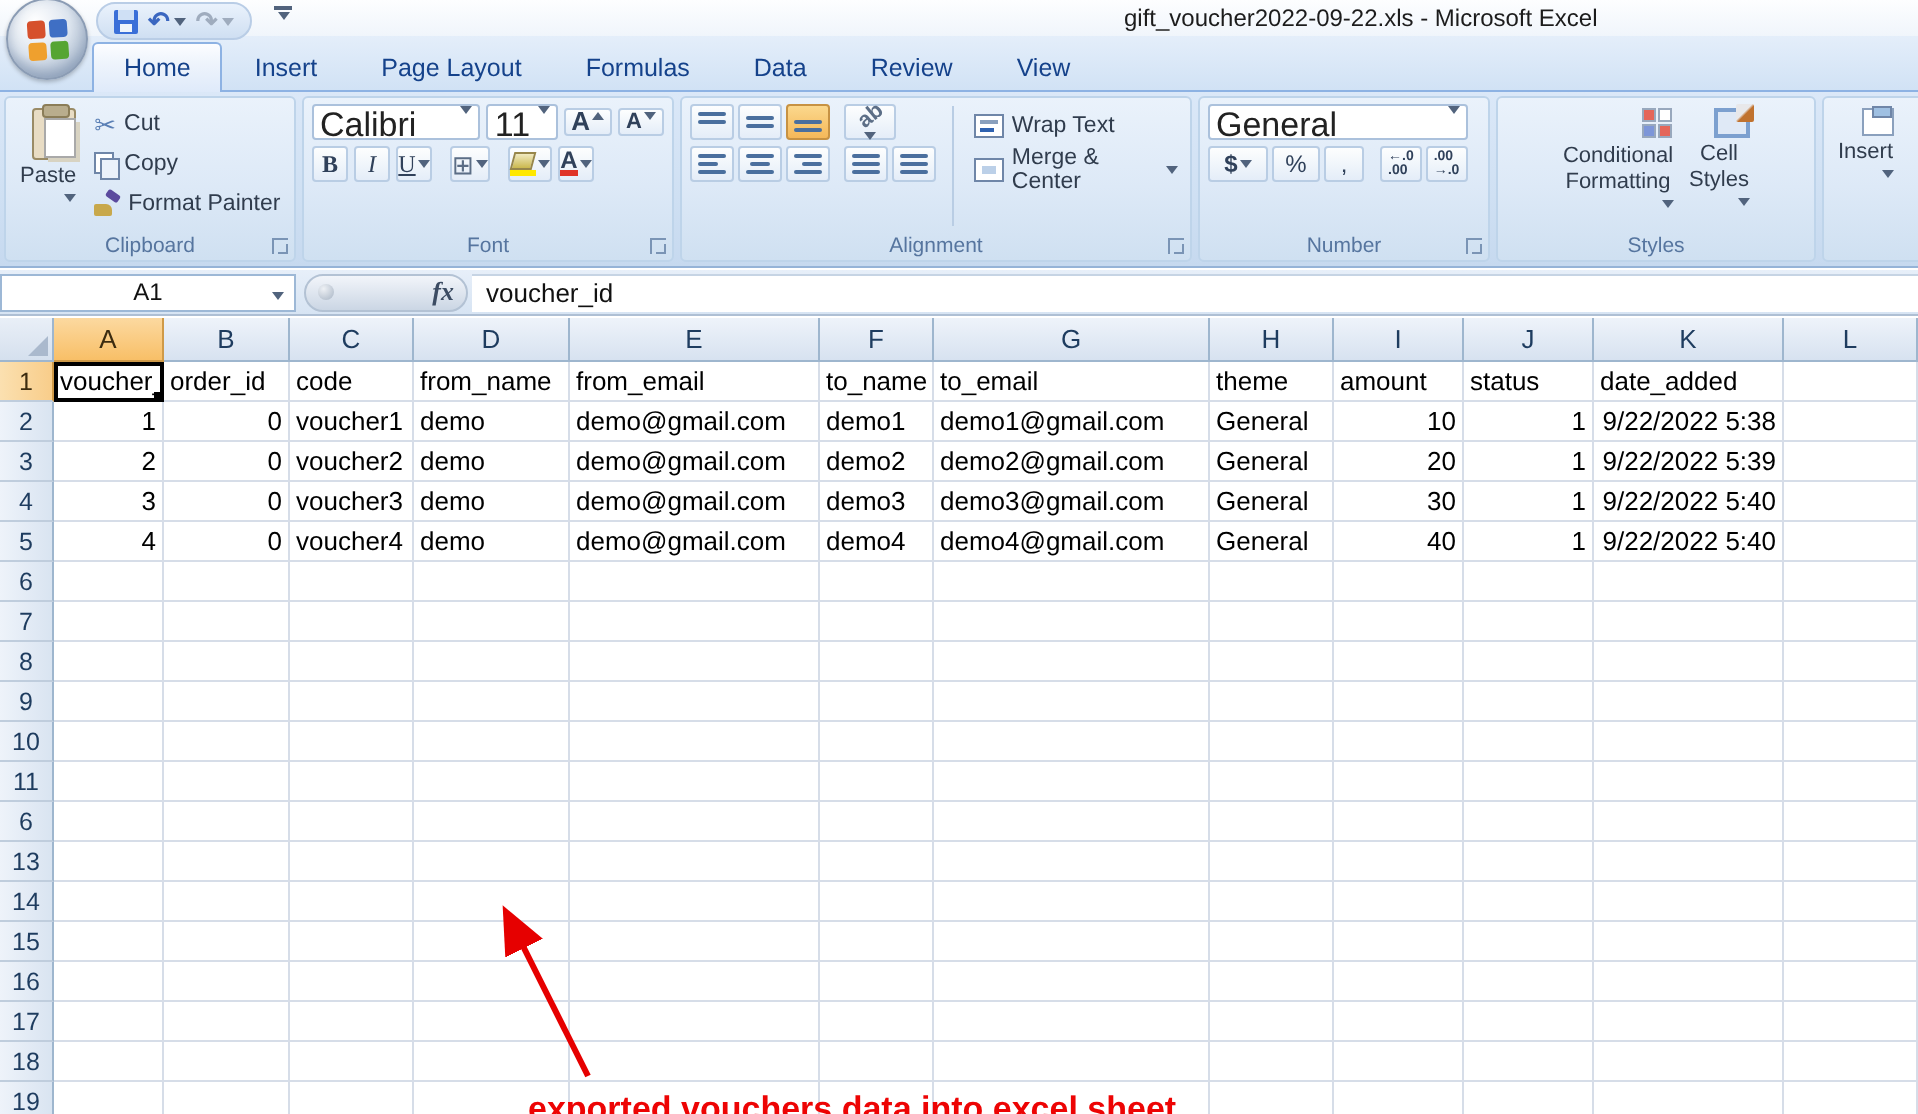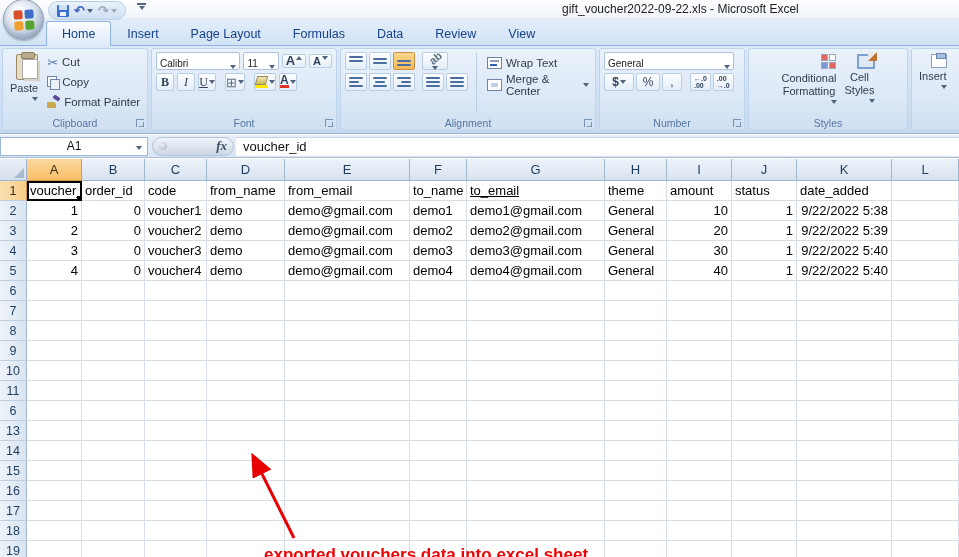--- a/index.html
+++ b/index.html
@@ -69,21 +69,21 @@
   .copy-icon::before, .copy-icon::after { content:""; position:absolute; width:8px; height:9px; background:#fff; border:1px solid #6f86a8; }
   .copy-icon::before { left:0; top:0; } .copy-icon::after { left:3px; top:3px; background:#eaf1fa; }
   .brush-icon { width:13px; height:12px; position:relative; }
   .brush-icon::before { content:""; position:absolute; left:0; bottom:0; width:9px; height:6px; background:#c8a84b; border-radius:1px 3px 1px 1px; }
   .brush-icon::after { content:""; position:absolute; right:0; top:0; width:7px; height:4px; background:#5b4a9e; transform:rotate(35deg); border-radius:1px; }
 
   
   .g-font { width:186px; display:flex; flex-direction:column; gap:3px; }
   .font-row { display:flex; align-items:center; gap:3px; }
   .combo { height:18px; background:#fff; border:1px solid #abc1dc; border-radius:2px; display:flex;
-    align-items:flex-end; justify-content:space-between; padding:0 3px; font-size:10px; color:#222; }
+    align-items:flex-start; justify-content:space-between; padding:0 3px; font-size:17px; color:#222; }
   .fx-letter { font-weight:bold; font-size:13px; color:#30415a; line-height:10px; }
   .sizebtn { display:flex; align-items:flex-start; gap:1px; padding:1px 3px; border:1px solid #b9cde4; border-radius:2px; background:linear-gradient(#fdfefe,#e4edf8); }
   .upcar { width:0; height:0; border-left:3px solid transparent; border-right:3px solid transparent; border-bottom:4px solid #51637d; }
   .fmtbtn { min-width:18px; height:18px; display:flex; align-items:center; justify-content:center; gap:1px;
     border:1px solid #b9cde4; border-radius:2px; background:linear-gradient(#fdfefe,#e4edf8); font-size:12px; color:#30415a; }
   .b-bold { font-weight:bold; font-family:"Liberation Serif",serif; }
   .b-italic { font-style:italic; font-family:"Liberation Serif",serif; }
   .b-under { text-decoration:underline; font-family:"Liberation Serif",serif; }
   .border-glyph { font-size:13px; color:#5c6e86; }
   .fill-icon { width:13px; height:12px; position:relative; }
@@ -440,21 +440,21 @@
       </div>
     <div>
         <div class="grid-row">
           <div class="rowhead sel">1</div>
           <div class="cell selcell" style="width: 55px;">voucher_id</div>
           <div class="cell" style="width: 63px;">order_id</div>
           <div class="cell" style="width: 62px;">code</div>
           <div class="cell" style="width: 78px;">from_name</div>
           <div class="cell" style="width: 125px;">from_email</div>
           <div class="cell" style="width: 57px;">to_name</div>
-          <div class="cell" style="width: 138px; text-decoration: underline;">to_email</div>
+          <div class="cell" style="width: 138px;">to_email</div>
           <div class="cell" style="width: 62px;">theme</div>
           <div class="cell" style="width: 65px;">amount</div>
           <div class="cell" style="width: 65px;">status</div>
           <div class="cell" style="width: 95px;">date_added</div>
           <div class="cell" style="width: 67px;"></div>
         </div>
         <div class="grid-row">
           <div class="rowhead">2</div>
           <div class="cell right" style="width: 55px;">1</div>
           <div class="cell right" style="width: 63px;">0</div>

